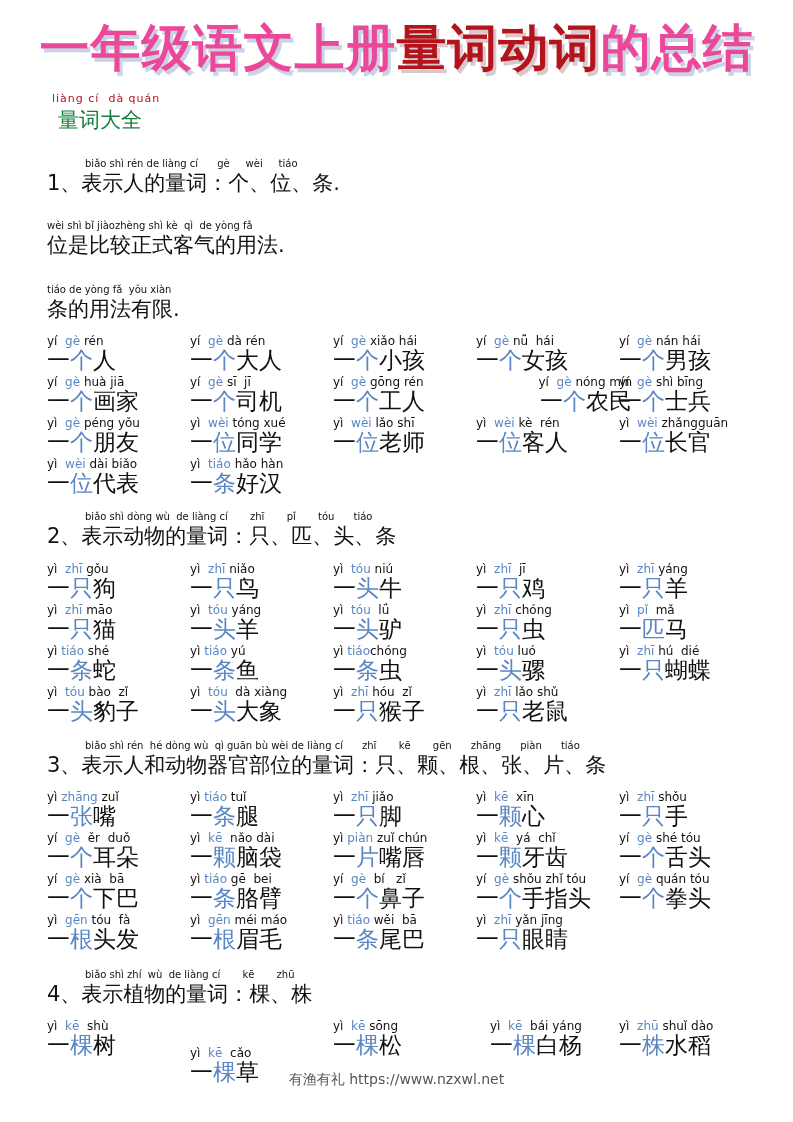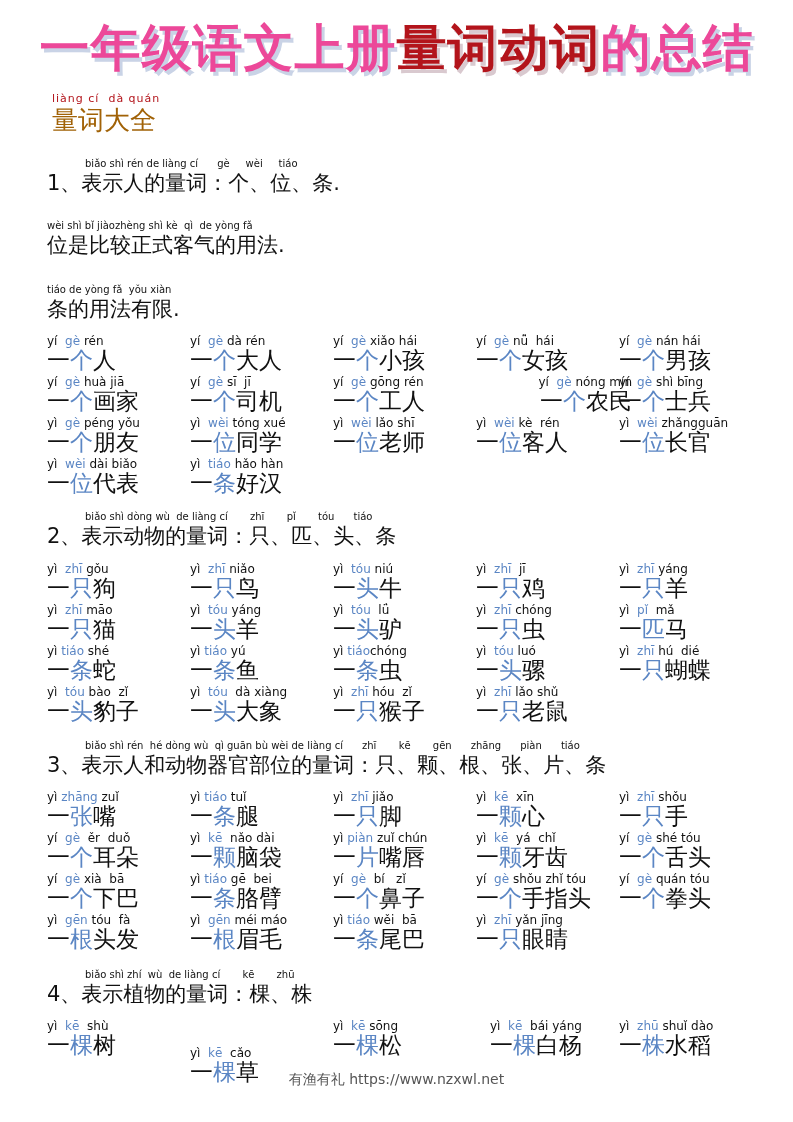--- a/index.html
+++ b/index.html
@@ -5,21 +5,21 @@
   html, body { margin:0; padding:0; background:#ffffff; }
   body { width:793px; height:1122px; position:relative; overflow:hidden;
          font-family:"DejaVu Sans", sans-serif; color:#111; }
   .title { position:absolute; left:0; top:18px; width:793px; text-align:center;
            font-family:"DejaVu Sans", sans-serif; font-weight:bold; font-size:50px;
            letter-spacing:1px; line-height:60px; }
   .title .blue { color:#ec4899; text-shadow:3px 4px 0 #c9d3e6; }
   .title .red { color:#b3141b; text-shadow:3px 4px 0 #d9c9cf; }
   .section-head { position:absolute; left:52px; top:92px; }
   .section-head .py { font-size:11px; color:#b3141b; letter-spacing:1px; white-space:pre; }
-  .section-head .hz { font-size:26px; color:#a16207; line-height:30px; }
+  .section-head .hz { font-size:21px; color:#15803d; line-height:30px;margin-left:6px; }
   .line { position:absolute; left:47px; }
   .line .py { font-size:10px; color:#111; white-space:pre; height:13px; line-height:13px; }
   .line .hz { font-size:21px; line-height:26px; color:#111; white-space:pre; }
   .grid-item { position:absolute; width:140px; }
   .grid-item .py { font-size:12px; line-height:12px; height:12px; white-space:pre; color:#111; }
   .grid-item .py .m { color:#5b86c4; }
   .grid-item .hz { font-size:23px; line-height:27px; white-space:pre; color:#111; }
   .grid-item .hz .m { color:#5b86c4; }
   .footer { position:absolute; left:0; width:793px; top:1071px; text-align:center;
             font-size:14px; color:#555; }

